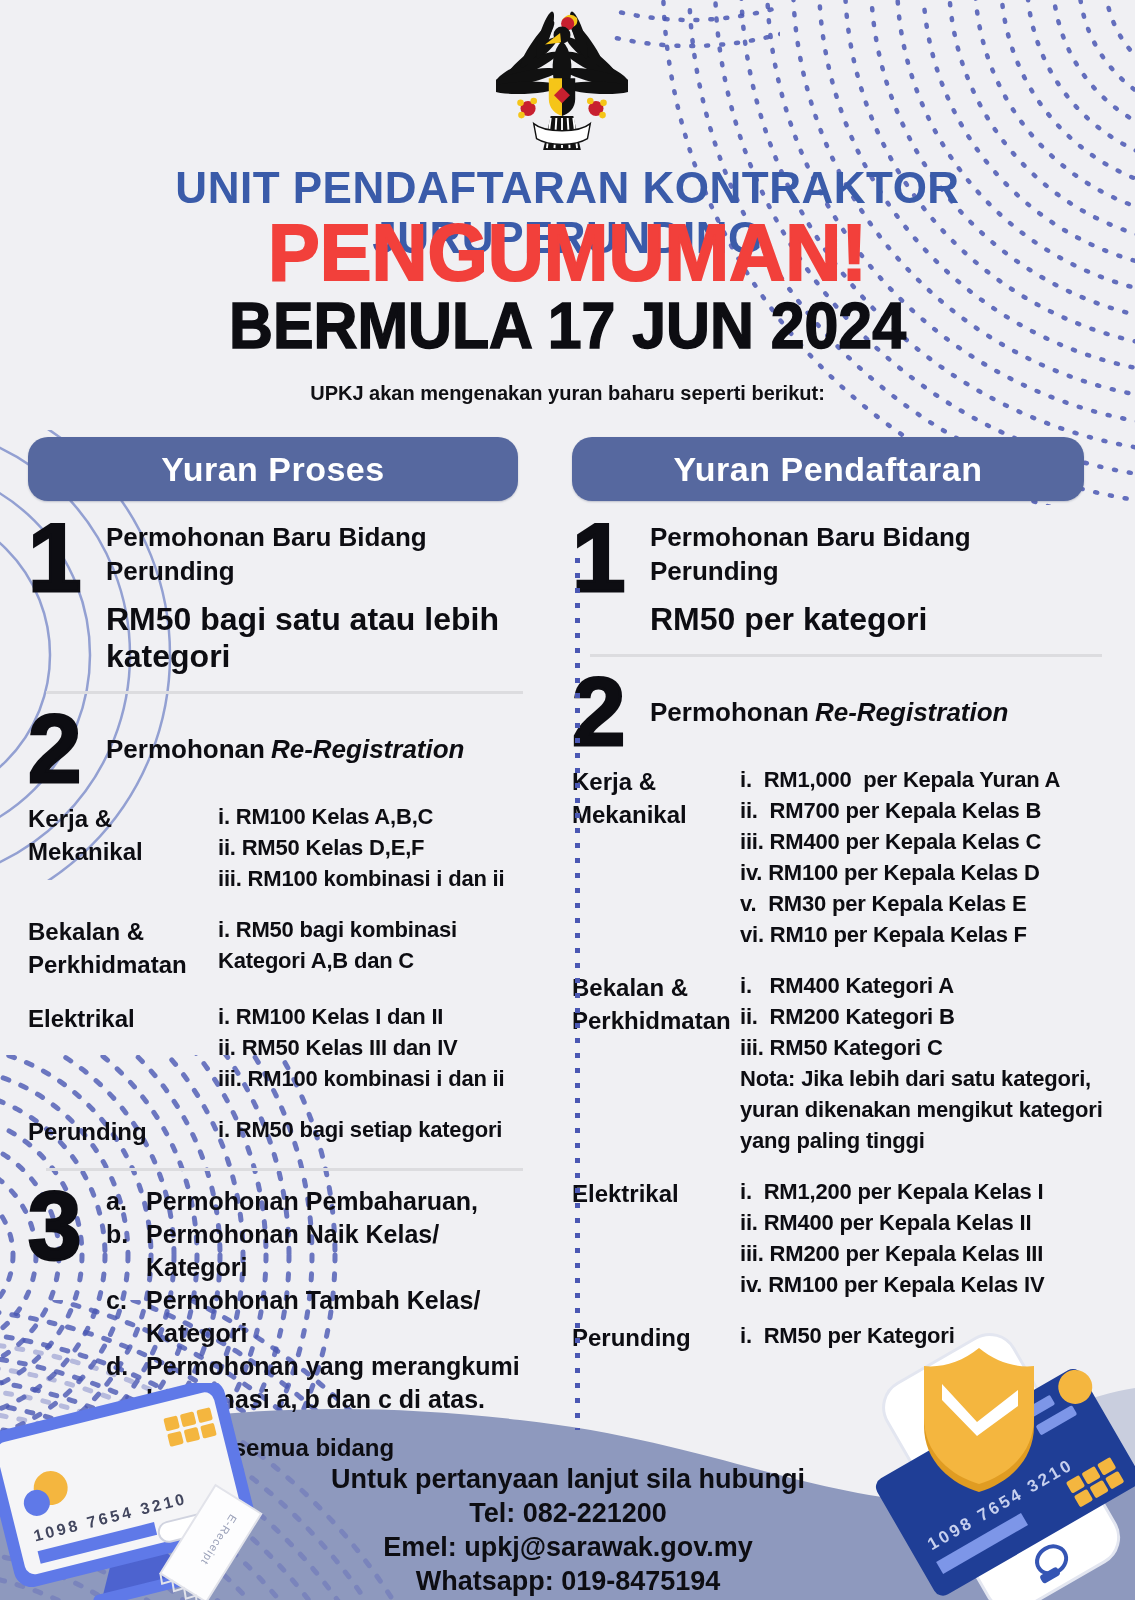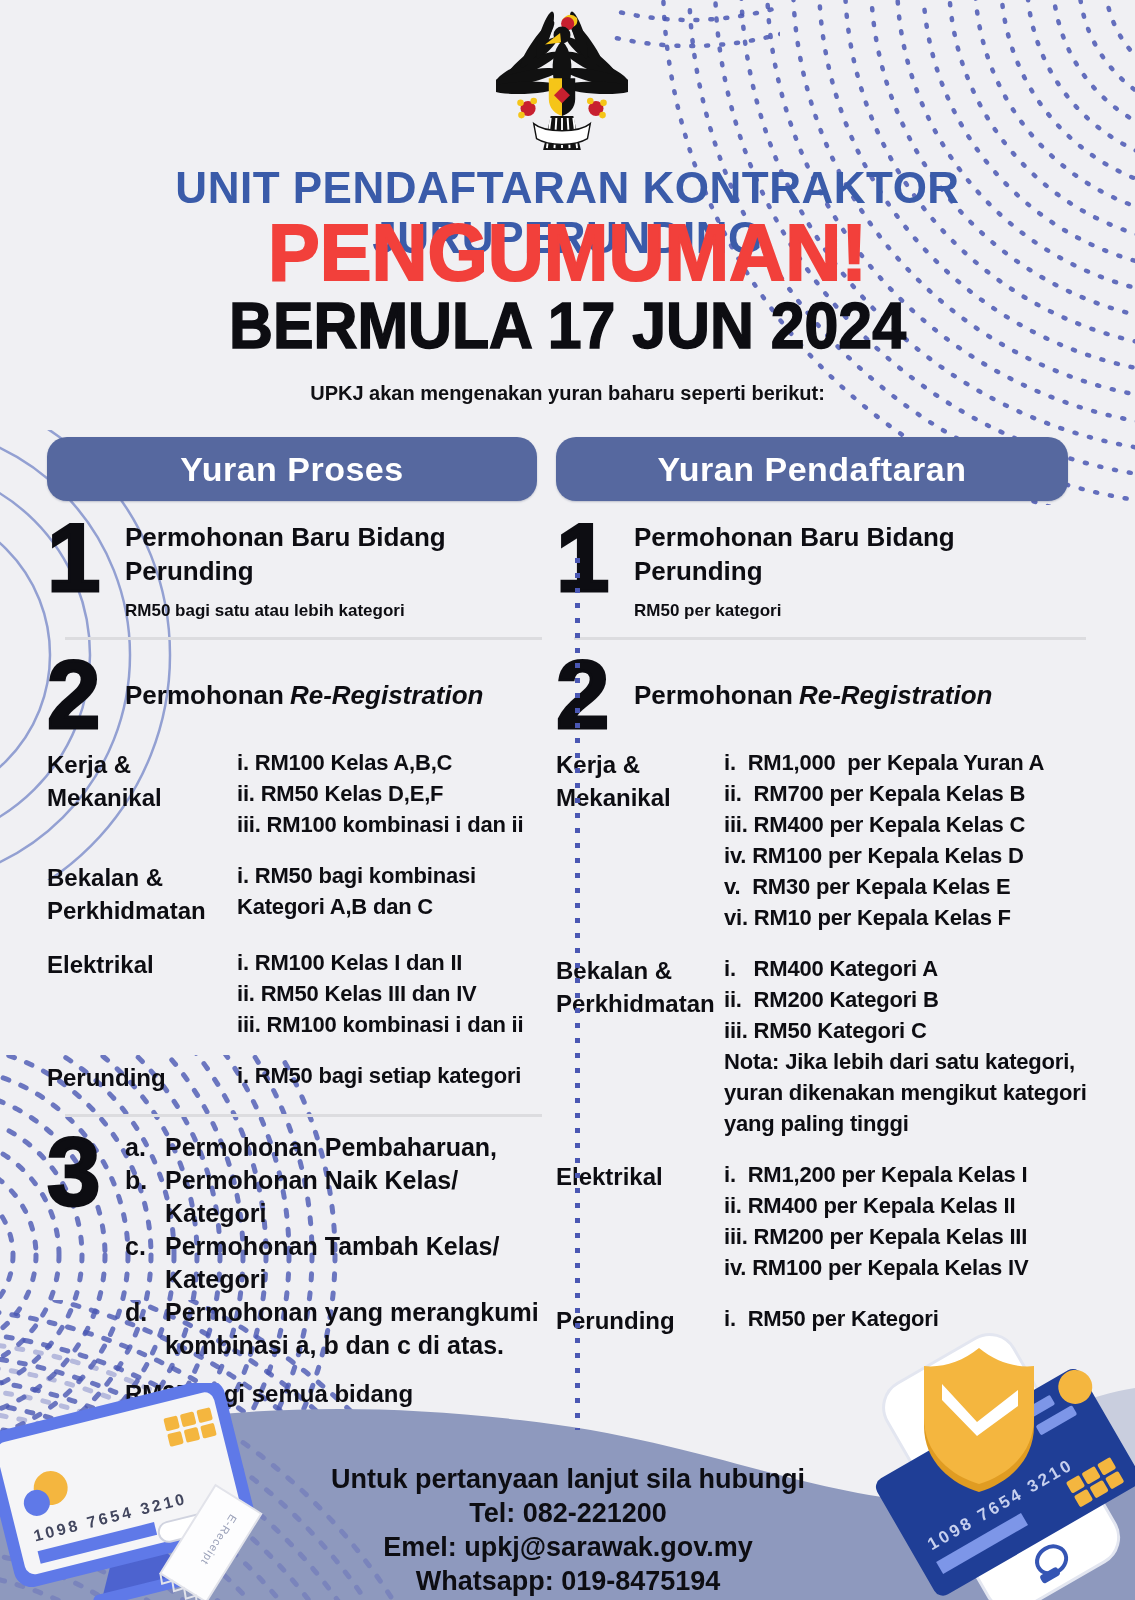--- a/index.html
+++ b/index.html
@@ -18,34 +18,34 @@
   .org-title{top:163px;left:0;width:100%;text-align:center;font-size:44px;font-weight:bold;
     color:var(--blue);letter-spacing:.5px;}
   .announce{top:213px;left:0;width:100%;text-align:center;font-size:80px;font-weight:bold;
     color:var(--red);-webkit-text-stroke:2px var(--red);transform:scaleX(.97);line-height:1;}
   .effective{top:294px;left:0;width:100%;text-align:center;font-size:64px;font-weight:bold;
     color:var(--ink);-webkit-text-stroke:1.5px var(--ink);transform:scaleX(.95);line-height:1;}
   .intro{top:382px;left:0;width:100%;text-align:center;font-size:20px;font-weight:bold;color:#101014;}
 
   
   .column{position:absolute;top:437px;z-index:2;}
-  .col0{left:47px;width:505px;}
-  .col1{left:556px;width:540px;}
+  .col0{left:28px;width:505px;}
+  .col1{left:572px;width:540px;}
   .pill{height:64px;border-radius:20px;background:var(--pill);display:flex;align-items:center;
     justify-content:center;margin-bottom:16px;box-shadow:0 1px 2px rgba(40,50,90,.25);}
   .col0 .pill{width:490px;} .col1 .pill{width:512px;}
   .pill span{color:#fff;font-size:34px;font-weight:bold;letter-spacing:.5px;}
   .sec{display:grid;grid-template-columns:78px 1fr;align-items:start;}
   .sec2head{align-items:center;margin-bottom:12px;}
   .bignum{font-size:96px;line-height:.85;font-weight:bold;color:var(--ink);
     -webkit-text-stroke:3px var(--ink);}
   .sec-heading{font-size:26px;font-weight:bold;color:var(--ink);line-height:1.3;padding-top:4px;}
   .col0 .sec1 .sec-heading{max-width:330px;} .col1 .sec1 .sec-heading{max-width:340px;}
   .sec-heading em{font-style:italic;margin-left:6px;}
-  .note{font-size:17px;font-weight:bold;color:var(--ink);margin-top:12px;}
+  .note{font-size:32px;font-weight:bold;color:var(--ink);margin-top:12px;}
   hr.div{border:none;border-top:3px solid var(--divider);margin:16px 10px 14px 18px;}
   .fee-row{display:grid;margin-bottom:20px;}
   .col0 .fee-row{grid-template-columns:190px 1fr;}
   .col1 .fee-row{grid-template-columns:168px 1fr;}
   .row-label{font-size:24px;font-weight:bold;color:var(--ink);line-height:1.35;padding-top:2px;}
   .fee-line{font-size:22px;font-weight:bold;color:var(--ink);line-height:31px;letter-spacing:-.2px;}
   .col1 .row-items{max-width:375px;}
   .sec3{margin-top:4px;}
   .s3-item{display:grid;grid-template-columns:40px 1fr;font-size:25px;font-weight:bold;
     color:var(--ink);line-height:33px;}

